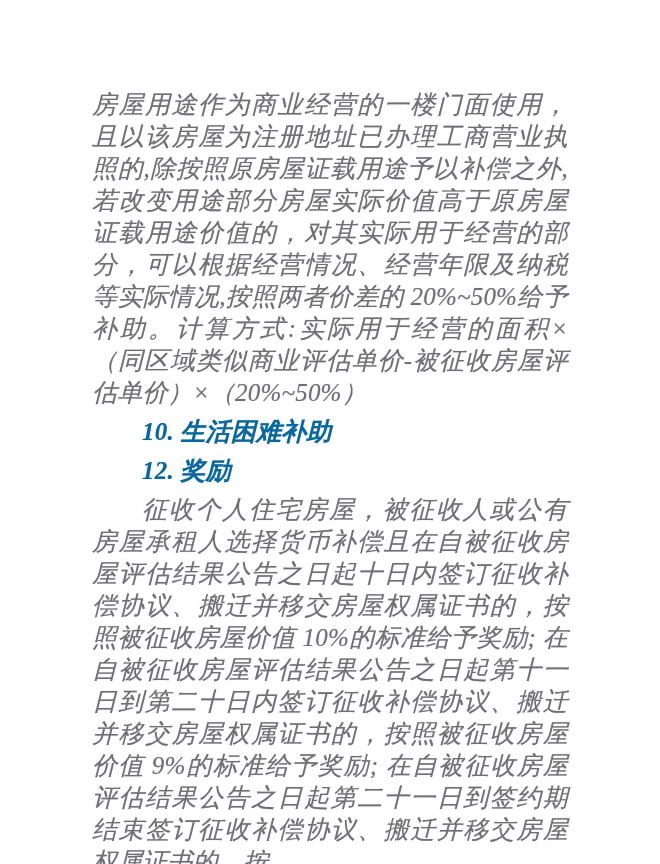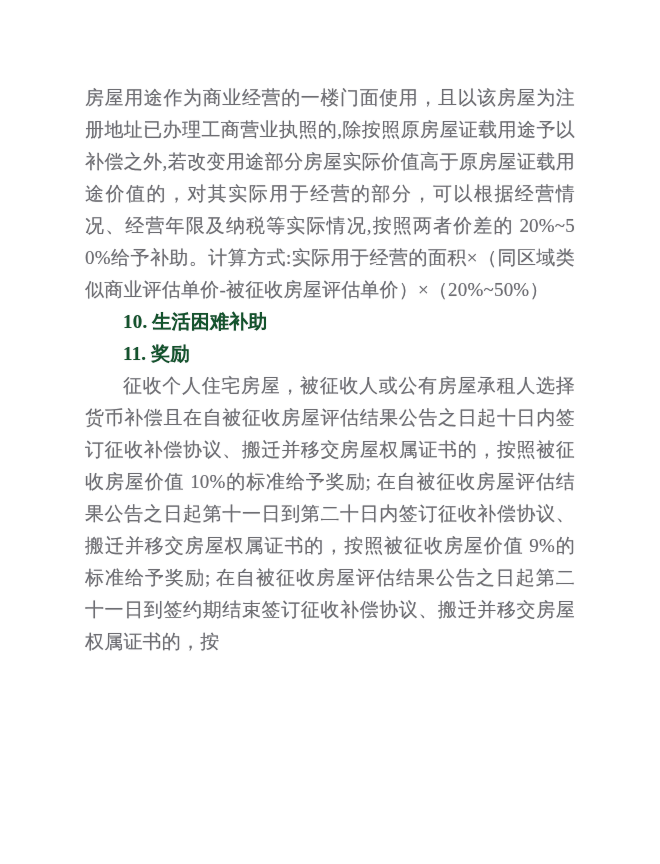--- a/index.html
+++ b/index.html
@@ -15,43 +15,44 @@
     overflow: hidden;
     font-family: "Liberation Serif", "DejaVu Serif", serif;
   }
   .content {
     position: absolute;
     left: 85px;
     top: 82px;
     width: 490px;
   }
   .content p {
-    margin: 0;
+    margin: 7px;
     padding: 0;
-    font-size: 19px;
+    font-size: 25px;
     line-height: 32px;
     letter-spacing: 0.2px;
     text-align: justify;
     color: #6f6f74;
     text-shadow: 0 0 1px rgba(120,120,126,0.55);
     word-break: break-all;
+    font-style: italic;
   }
   .content p.indent {
     text-indent: 2em;
   }
   .content p.heading {
     text-indent: 2em;
     font-weight: bold;
-    color: #14532d;
+    color: #0369a1;
     text-shadow: 0 0 1px rgba(92,92,97,0.5);
   }
 </style>
 </head>
 <body>
 
 <div class="page">
   <div class="content">
     <p class="body">房屋用途作为商业经营的一楼门面使用，且以该房屋为注册地址已办理工商营业执照的,除按照原房屋证载用途予以补偿之外,若改变用途部分房屋实际价值高于原房屋证载用途价值的，对其实际用于经营的部分，可以根据经营情况、经营年限及纳税等实际情况,按照两者价差的 20%~50%给予补助。计算方式:实际用于经营的面积×（同区域类似商业评估单价-被征收房屋评估单价）×（20%~50%）</p>
     <p class="heading">10. 生活困难补助</p>
-    <p class="heading">11. 奖励</p>
+    <p class="heading">12. 奖励</p>
     <p class="indent">征收个人住宅房屋，被征收人或公有房屋承租人选择货币补偿且在自被征收房屋评估结果公告之日起十日内签订征收补偿协议、搬迁并移交房屋权属证书的，按照被征收房屋价值 10%的标准给予奖励; 在自被征收房屋评估结果公告之日起第十一日到第二十日内签订征收补偿协议、搬迁并移交房屋权属证书的，按照被征收房屋价值 9%的标准给予奖励; 在自被征收房屋评估结果公告之日起第二十一日到签约期结束签订征收补偿协议、搬迁并移交房屋权属证书的，按</p>
   </div>
 </div>
 
 </body></html>

